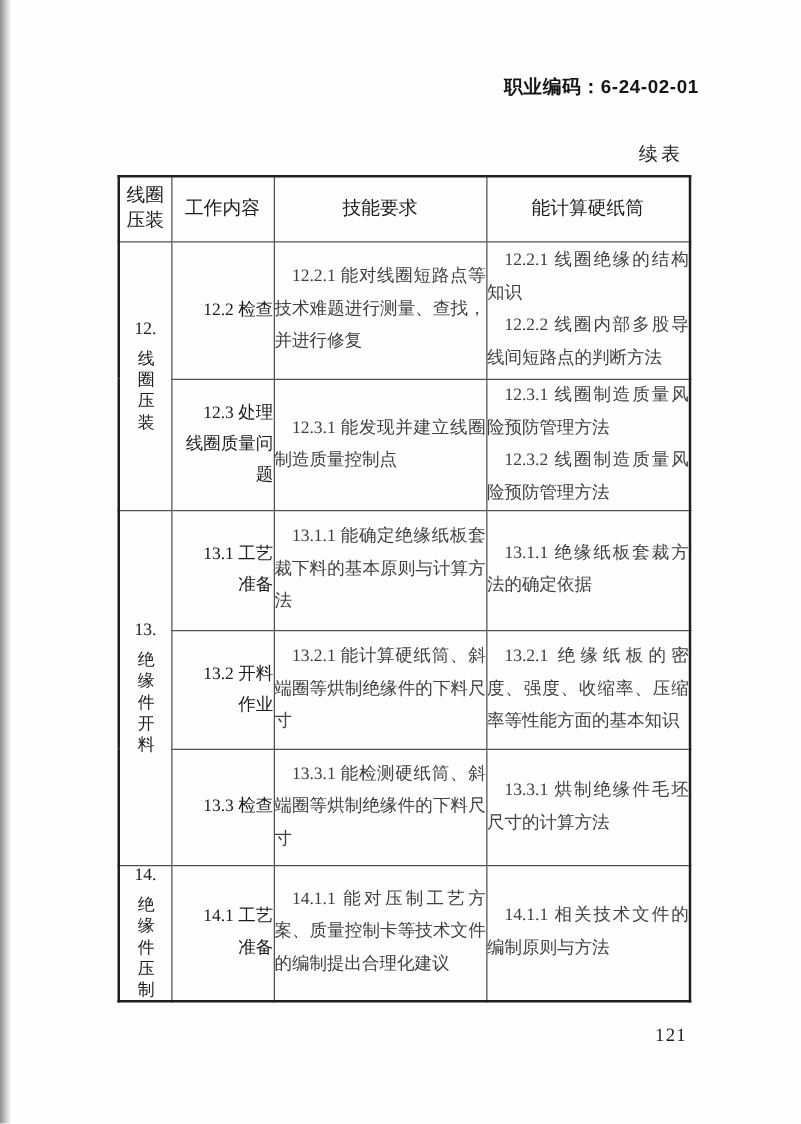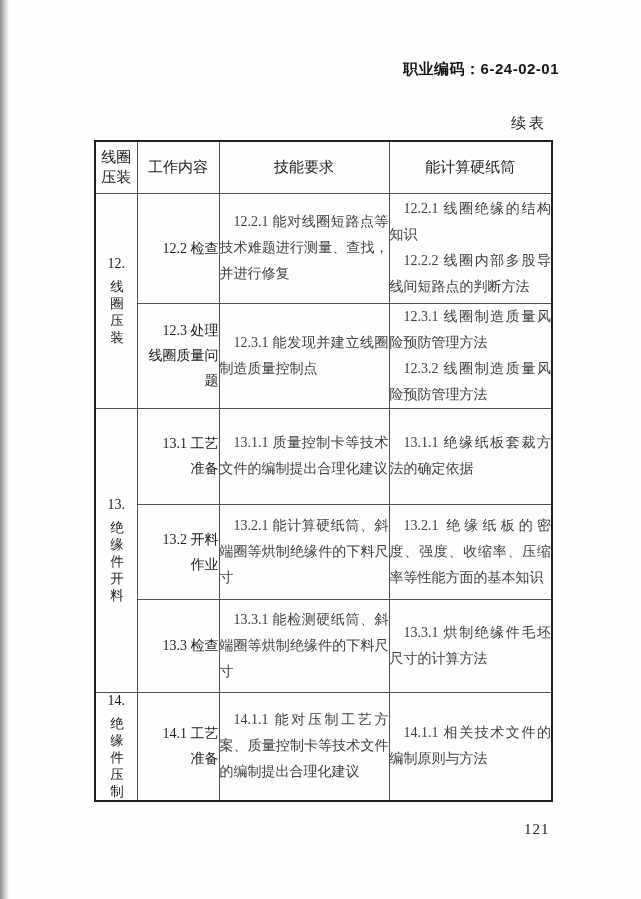--- a/index.html
+++ b/index.html
@@ -129,21 +129,21 @@
 
       <tr class="r3">
         <td class="fn" rowspan="3">
           <div class="fn-num">13.</div>
           <div class="fn-name">绝缘件开料</div>
         </td>
         <td class="work">
           <p>13.1 工艺准备</p>
         </td>
         <td class="skills">
-          <p>13.1.1 质量控制卡等技术文件的编制提出合理化建议</p>
+          <p>13.1.1 能确定绝缘纸板套裁下料的基本原则与计算方法</p>
         </td>
         <td class="know">
           <p>13.1.1 绝缘纸板套裁方法的确定依据</p>
         </td>
       </tr>
 
       <tr class="r4">
         <td class="work">
           <p>13.2 开料作业</p>
         </td>

